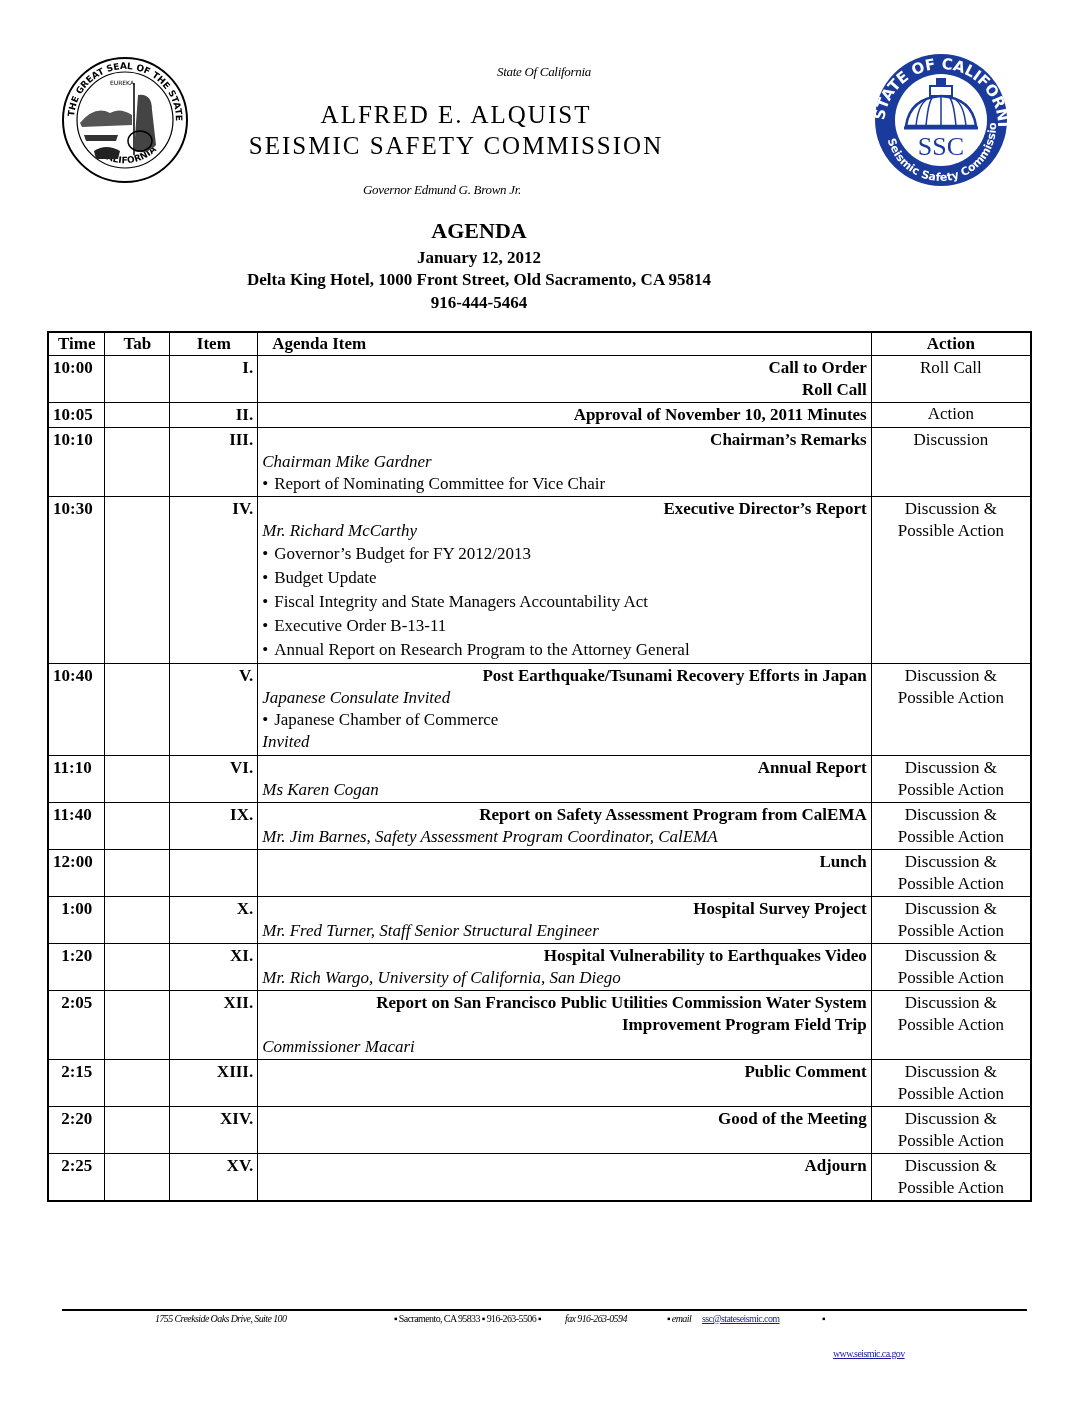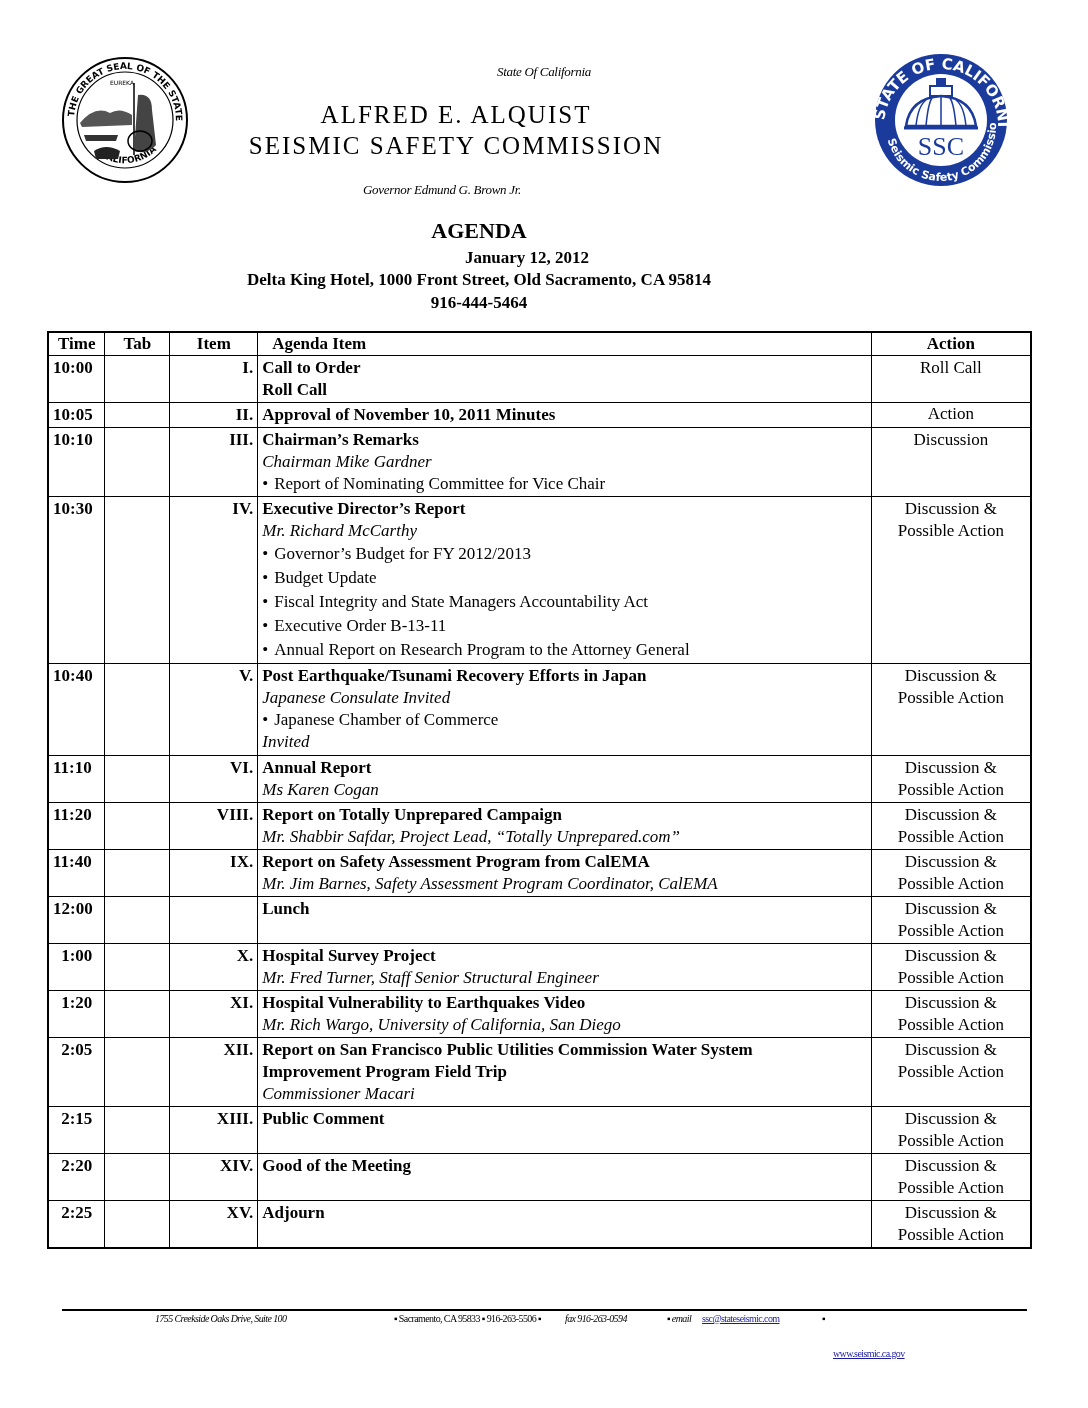--- a/index.html
+++ b/index.html
@@ -6,33 +6,33 @@
   body { width:1088px; height:1408px; position:relative; font-family:"Liberation Serif", "DejaVu Serif", serif; color:#000; overflow:hidden; }
   .seal-left { position:absolute; left:60px; top:55px; width:130px; height:130px; }
   .seal-right { position:absolute; left:866px; top:52px; width:150px; height:136px; }
   .hdr-state { position:absolute; left:0; width:1088px; top:64px; text-align:center; font-style:italic; font-size:13px; letter-spacing:-0.3px; }
   .hdr-title { position:absolute; left:0; width:912px; text-align:center; font-size:25px; letter-spacing:2px; font-weight:normal; }
   .hdr-title.l1 { top:101px; }
   .hdr-title.l2 { top:132px; }
   .hdr-gov { position:absolute; left:0; width:884px; top:182px; text-align:center; font-style:italic; font-size:13px; letter-spacing:-0.3px; }
   .agenda-head { position:absolute; left:0; width:958px; text-align:center; font-weight:bold; }
   .agenda-head.t { top:218px; font-size:22px; }
-  .agenda-head.d { top:248px; font-size:17px;padding-left:48px; }
+  .agenda-head.d { top:248px; font-size:17px; }
   .agenda-head.a { top:270px; font-size:17px; }
   .agenda-head.p { top:293px; font-size:17px; }
 
   table.agenda { position:absolute; left:47px; top:331px; width:985px; border-collapse:collapse; border:2.5px solid #000; font-size:17px; line-height:22px; }
   table.agenda th, table.agenda td { border:1.5px solid #000; vertical-align:top; padding:1px 4px 1px 4px; }
   table.agenda th { font-weight:bold; padding:0 4px; }
   col.c-time { width:57px; } col.c-tab { width:65px; } col.c-item { width:88px; } col.c-agenda { width:615px; } col.c-action { width:160px; }
   td.time { font-weight:bold; text-align:left; padding-left:3px; }
   td.time.ctr { text-align:center; }
   td.tab { }
   td.item { font-weight:bold; text-align:right; padding-right:22px; }
-  td.agenda-cell .ttl { font-weight:bold; }
+  td.agenda-cell .ttl { font-weight:bold;text-align:right; }
   td.agenda-cell .sub { font-style:italic; }
   td.agenda-cell .bul { padding-left:0; }
   td.agenda-cell .bul::before { content:"\2022"; margin-right:6px; }
   td.action { text-align:center; vertical-align:middle; }
   td.action.top { vertical-align:top; }
   td.agenda-cell { padding-left:14px; }
   tr.hdr th.agenda-h { text-align:left; padding-left:14px; }
   .bul-line { line-height:24px; }
 
   .footer-rule { position:absolute; left:62px; top:1309px; width:965px; height:2px; background:#000; }
@@ -182,33 +182,20 @@
         <td class="agenda-cell">
           <div class="ttl">Annual Report</div>
           <div class="sub">Ms Karen Cogan</div>
         </td>
         <td class="action top">
           <div>Discussion &amp;</div>
           <div>Possible Action</div>
         </td>
       </tr>
       <tr style="height: 46px;">
-        <td class="time">11:20</td>
-        <td class="tab"></td>
-        <td class="item">VIII.</td>
-        <td class="agenda-cell">
-          <div class="ttl">Report on Totally Unprepared Campaign</div>
-          <div class="sub">Mr. Shabbir Safdar, Project Lead, “Totally Unprepared.com”</div>
-        </td>
-        <td class="action top">
-          <div>Discussion &amp;</div>
-          <div>Possible Action</div>
-        </td>
-      </tr>
-      <tr style="height: 46px;">
         <td class="time">11:40</td>
         <td class="tab"></td>
         <td class="item">IX.</td>
         <td class="agenda-cell">
           <div class="ttl">Report on Safety Assessment Program from CalEMA</div>
           <div class="sub">Mr. Jim Barnes, Safety Assessment Program Coordinator, CalEMA</div>
         </td>
         <td class="action top">
           <div>Discussion &amp;</div>
           <div>Possible Action</div>

